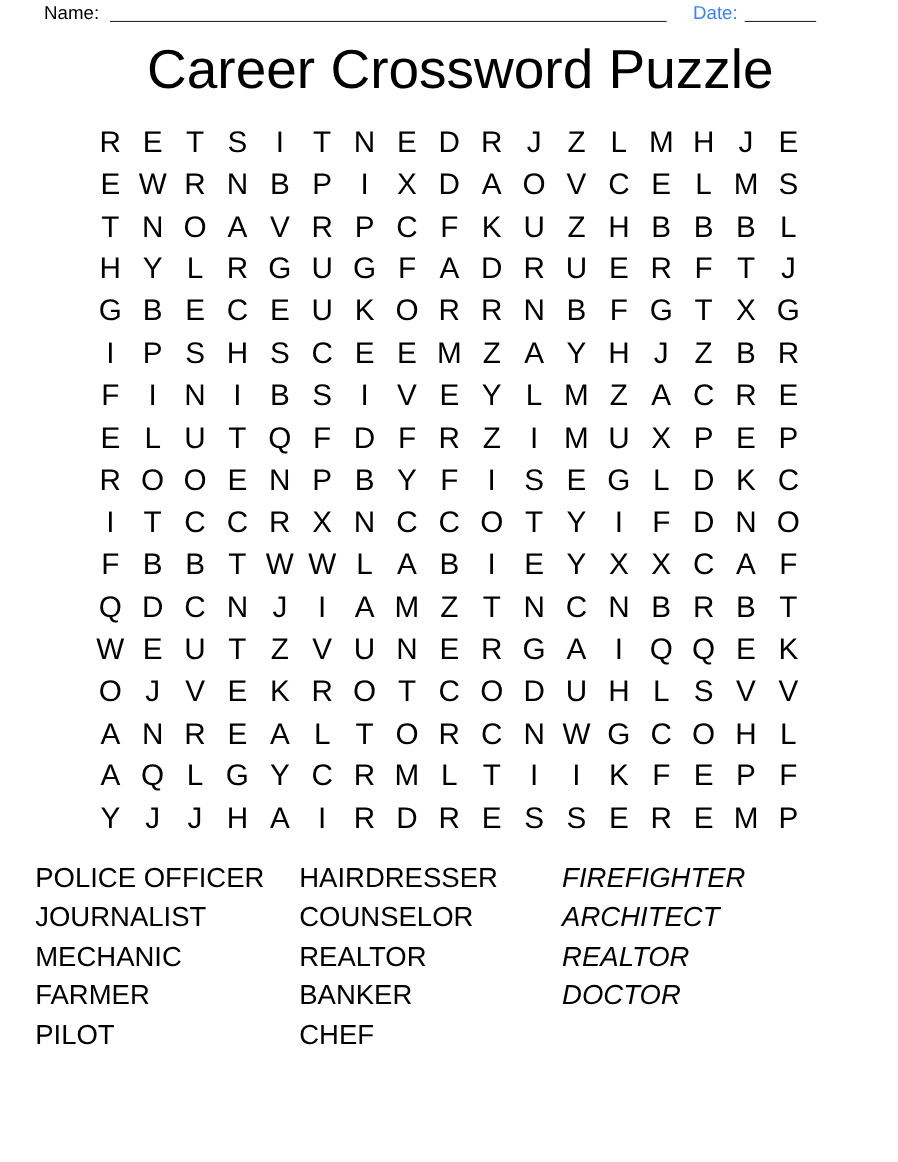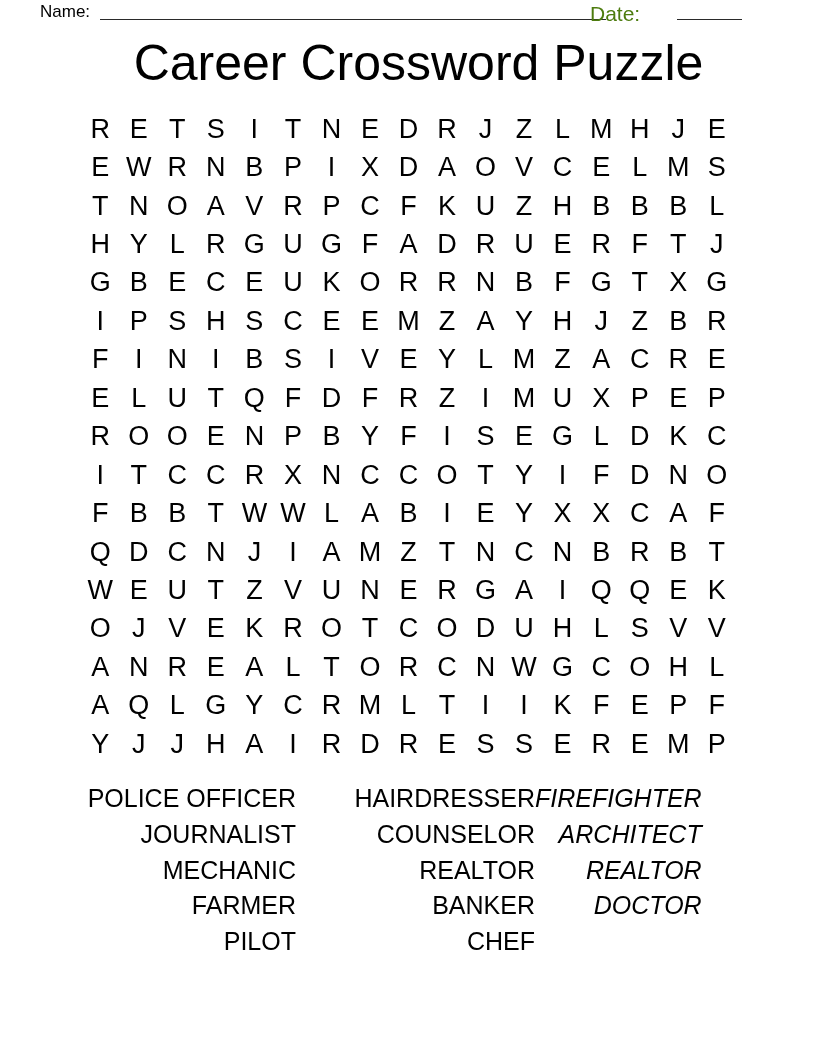--- a/index.html
+++ b/index.html
@@ -10,21 +10,21 @@
     height: 1056px;
     background: #ffffff;
     color: #000000;
     font-family: "Liberation Sans", sans-serif;
     overflow: hidden;
   }
   
   .header { position: absolute; top: 2px; left: 0; width: 816px; height: 24px; }
   .name-label { position: absolute; left: 40px; top: 0; font-size: 17px; color: #000; }
   .name-line  { position: absolute; left: 100px; top: 17px; width: 506px; border-bottom: 1.6px solid #2a2a2a; }
-  .date-label { position: absolute; left: 590px; top: 0; font-size: 21px; color: #4d7c0f; }
+  .date-label { position: absolute; left: 630px; top: 0; font-size: 17px; color: #3b82f6; }
   .date-line  { position: absolute; left: 677px; top: 17px; width: 65px; border-bottom: 1.6px solid #2a2a2a; }
   
   .title {
     position: absolute;
     top: 36px; left: 0; width: 816px;
     text-align: center;
     font-size: 50px;
     font-weight: 500;
     letter-spacing: 0px;
     line-height: 1.1;
@@ -47,24 +47,23 @@
     align-items: center;
     justify-content: center;
     font-size: 27px;
     font-weight: 400;
     color: #000;
   }
   
   .word-list {
     position: absolute;
     top: 781px;
-    left: 56px;
+    left: 32px;
     width: 740px;
     display: flex;
-    text-align: right;
   }
   .word-col { display: block; }
   .word-col:nth-child(1) { width: 240px; }
   .word-col:nth-child(2) { width: 239px; }
   .word-col:nth-child(3) { width: auto; font-style: italic; }
   .word-item {
     font-size: 25px;
     line-height: 35.8px;
     white-space: nowrap;
     color: #000;

